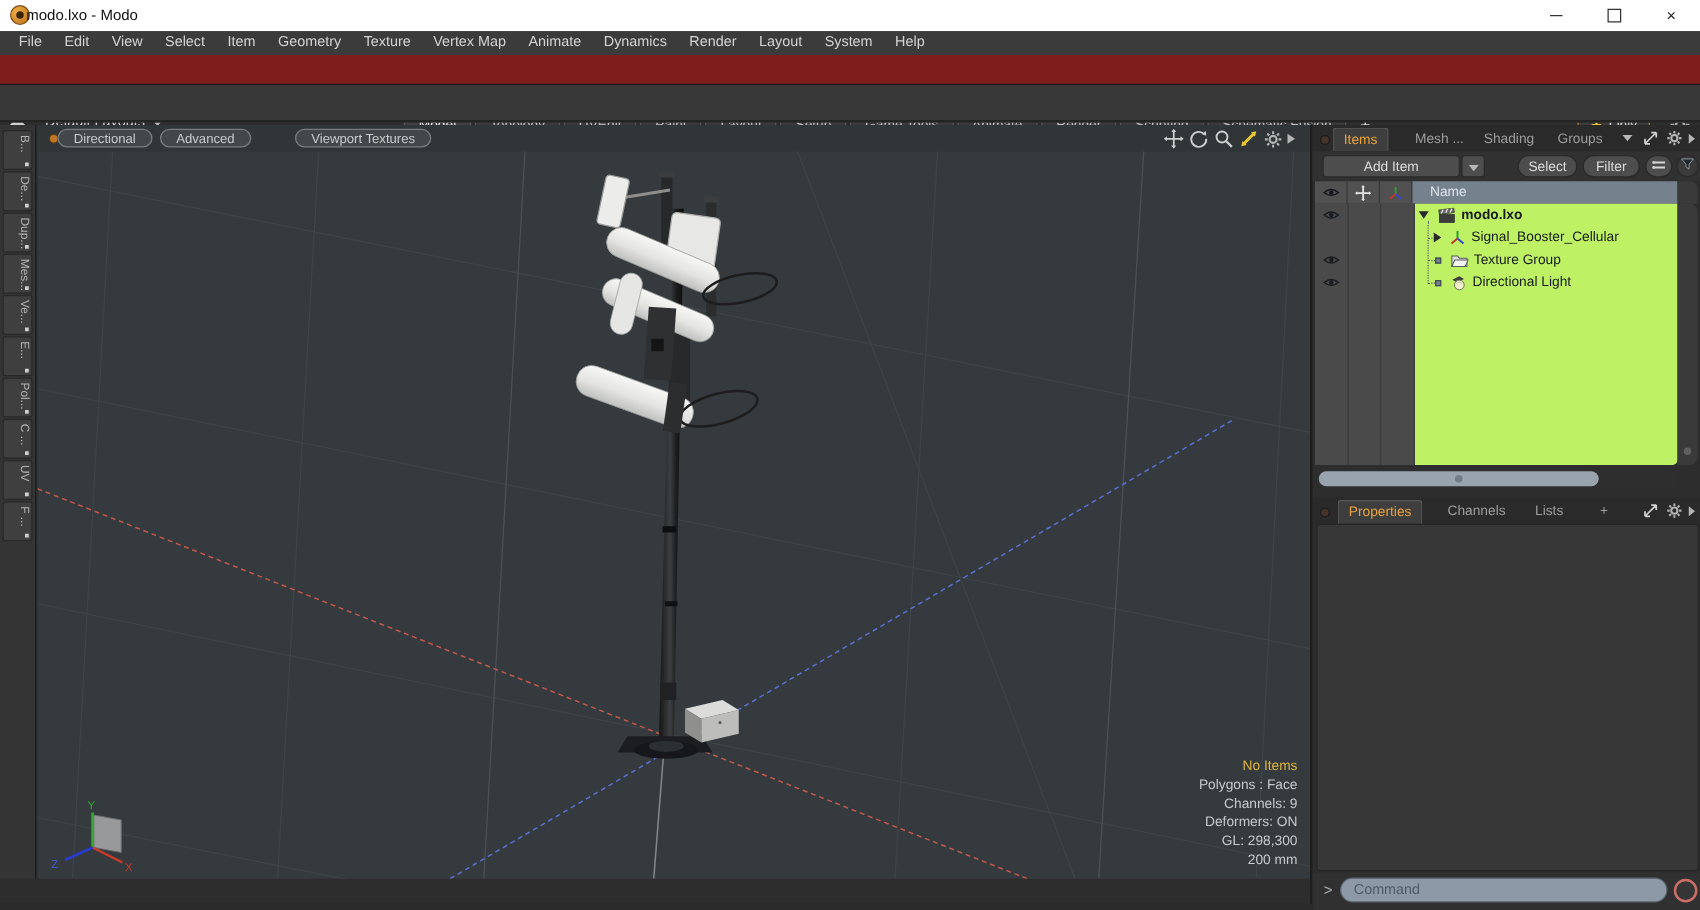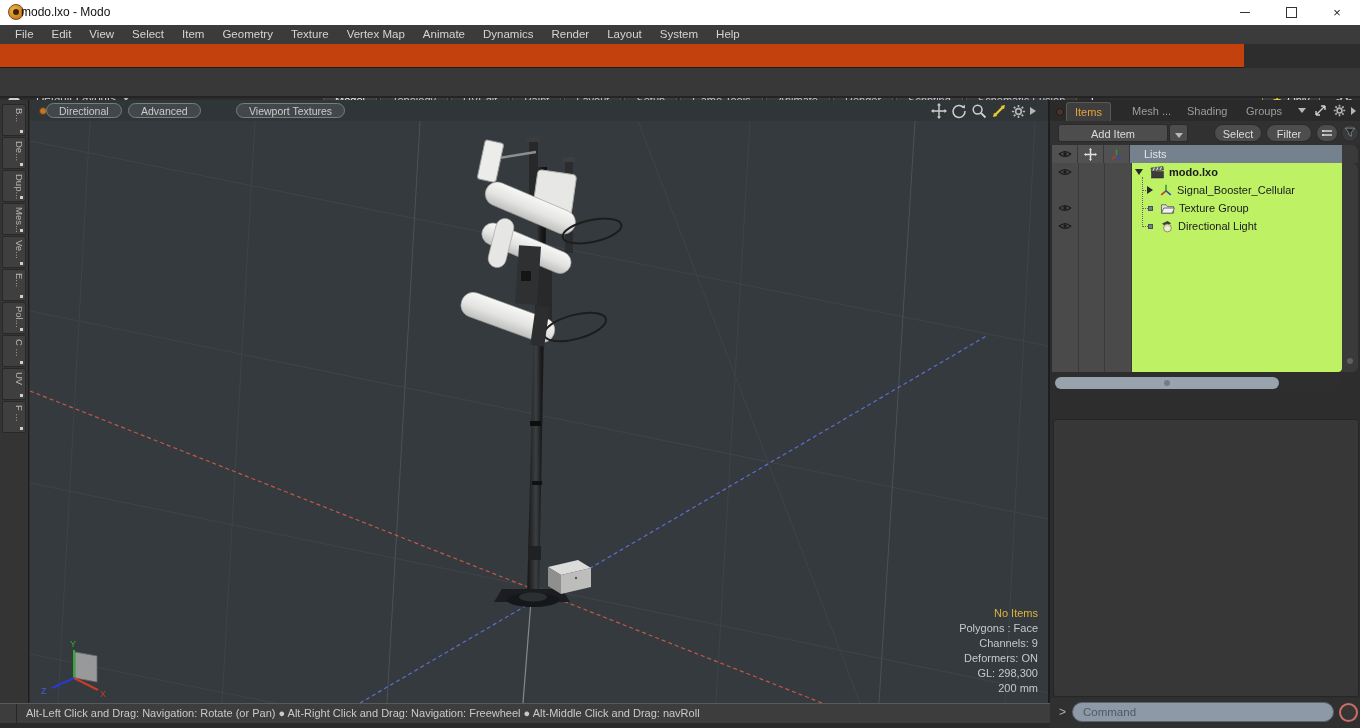--- a/index.html
+++ b/index.html
@@ -14,21 +14,21 @@
   .title-icon::after{content:"";position:absolute;left:4px;top:4px;width:6px;height:6px;border-radius:50%;background:#3a2506;}
   .title-text{left:21px;top:5px;font-size:12px;color:#111;}
   .win-btn{top:0;width:46px;height:25px;display:flex;align-items:center;justify-content:center;}
   .glyph-min{width:10px;height:1px;background:#333;}
   .glyph-max{width:9px;height:9px;border:1px solid #333;}
   .glyph-close{font-size:13px;color:#222;line-height:1;}
   
   .menubar{left:0;top:25px;width:1360px;height:19px;background:#3b3b3b;display:flex;align-items:center;padding-left:6px;box-sizing:border-box;}
   .menu-item{padding:0 9px;font-size:11.5px;color:#d4d4d4;line-height:19px;}
   
-  .layoutbar{left:0;top:44px;width:1244px;height:24px;background:#c2410c;border-bottom:1px solid #1b1b1b;box-sizing:border-box;}
+  .layoutbar{left:0;top:44px;width:1360px;height:24px;background:#7f1d1d;border-bottom:1px solid #1b1b1b;box-sizing:border-box;}
   .eject{left:8px;top:49px;width:14px;height:13px;}
   .eject .tri{width:0;height:0;border-left:6px solid transparent;border-right:6px solid transparent;border-bottom:7px solid #cfcfcf;}
   .eject .bar{width:12px;height:2px;background:#cfcfcf;margin-top:2px;}
   .layout-switcher{left:36px;top:48px;font-size:11.5px;color:#d0d0d0;display:flex;align-items:center;gap:6px;}
   .caret-down{width:0;height:0;border-left:4px solid transparent;border-right:4px solid transparent;border-top:5px solid #b8b8b8;}
   .layout-tabs{left:323px;top:47px;display:flex;gap:3px;}
   .ltab{height:17px;line-height:17px;padding:0 11px;background:#3a3a3a;border:1px solid #555;
         font-size:11px;color:#c4c4c4;}
   .ltab.active{background:#404040;border-bottom:2px solid #e8943a;color:#efefef;}
   .ltab-plus{height:19px;line-height:19px;padding:0 8px;color:#fff;font-size:14px;}
@@ -562,21 +562,21 @@
             <path d="M7 0l1.6 2H5.4ZM7 14l1.6-2H5.4ZM0 7l2-1.6v3.2ZM14 7l-2-1.6v3.2Z" fill="#e2e2e2"></path>
           </svg>
         </div>
       <div class="abs hcell" style="left:54px;width:26px;">
           <svg class="icon" width="13" height="13" viewBox="0 0 16 16">
             <path d="M8 9 8 2" stroke="#2f9e2f" stroke-width="1.8"></path>
             <path d="M8 9 2.5 13.5" stroke="#c23a28" stroke-width="1.8"></path>
             <path d="M8 9 13.5 13.5" stroke="#3448c8" stroke-width="1.8"></path>
           </svg>
         </div>
-      <div class="abs hname">Lists</div>
+      <div class="abs hname">Name</div>
       <div class="abs" style="left:292px;top:0;width:16px;height:18px;background:#3a3a3a;border-radius:0 6px 0 0;"></div>
     </div>
 
     <div class="abs rp-tree">
       <div class="abs tree-cols">
         <div class="sep" style="left:26px;"></div>
           <div class="sep" style="left:52px;"></div>
           <div class="sep" style="left:79px;"></div>
         <div class="eyecell" style="left:1px;top:0;">
             <svg class="icon" width="14" height="12" viewBox="0 0 16 12">
@@ -641,29 +641,42 @@
       </div>
       <div class="abs vtrack">
           <div class="dot"></div>
         </div>
     </div>
 
     <div class="abs hscroll">
         <div class="hthumb"></div>
       </div>
 
+    <div class="abs rp-props-tabs">
+      <div class="abs rp-dot"></div>
+      <span class="abs rtab active" style="left:20px;">Properties</span>
+      <span class="abs rtab" style="left:100px;">Channels</span>
+      <span class="abs rtab" style="left:170px;">Lists</span>
+      <span class="abs rtab" style="left:222px;">+</span>
+      <svg class="abs icon" style="left:264px;top:4px;" width="13" height="13" viewBox="0 0 13 13">
+          <path d="M2 11 11 2M11 2h-4M11 2v4M2 11h4M2 11V7" stroke="#cfcfcf" stroke-width="1.4" fill="none"></path>
+        </svg>
+      <svg class="abs icon" style="left:283px;top:4px;" width="13" height="13" viewBox="0 0 16 16">
+          <circle cx="8" cy="8" r="3" fill="none" stroke="#b5b5b5" stroke-width="2"></circle>
+          <g stroke="#b5b5b5" stroke-width="2">
+            <path d="M8 1v2.4M8 12.6V15M1 8h2.4M12.6 8H15M3 3l1.7 1.7M11.3 11.3 13 13M13 3l-1.7 1.7M4.7 11.3 3 13"></path>
+          </g>
+        </svg>
+      <div class="abs" style="left:301px;top:7px;width:0;height:0;border-top:4px solid transparent;border-bottom:4px solid transparent;border-left:5px solid #b5b5b5;"></div>
+    </div>
 
     <div class="abs rp-props-body"></div>
 
     <div class="abs rp-command">
       <span class="abs cmd-prompt">&gt;</span>
       <input class="abs cmd-input" placeholder="Command" style="">
       <div class="abs rec-btn"></div>
     </div>
   </div>
 
-  <div class="abs statusbar">
-    <div class="abs status-cell"></div>
-    <div class="abs status-text">Alt-Left Click and Drag: Navigation: Rotate (or Pan)  ●  Alt-Right Click and Drag: Navigation: Freewheel  ●  Alt-Middle Click and Drag: navRoll</div>
-  </div>
   <div class="abs bottom-strip"></div>
 
 </div>
 
 </body></html>

